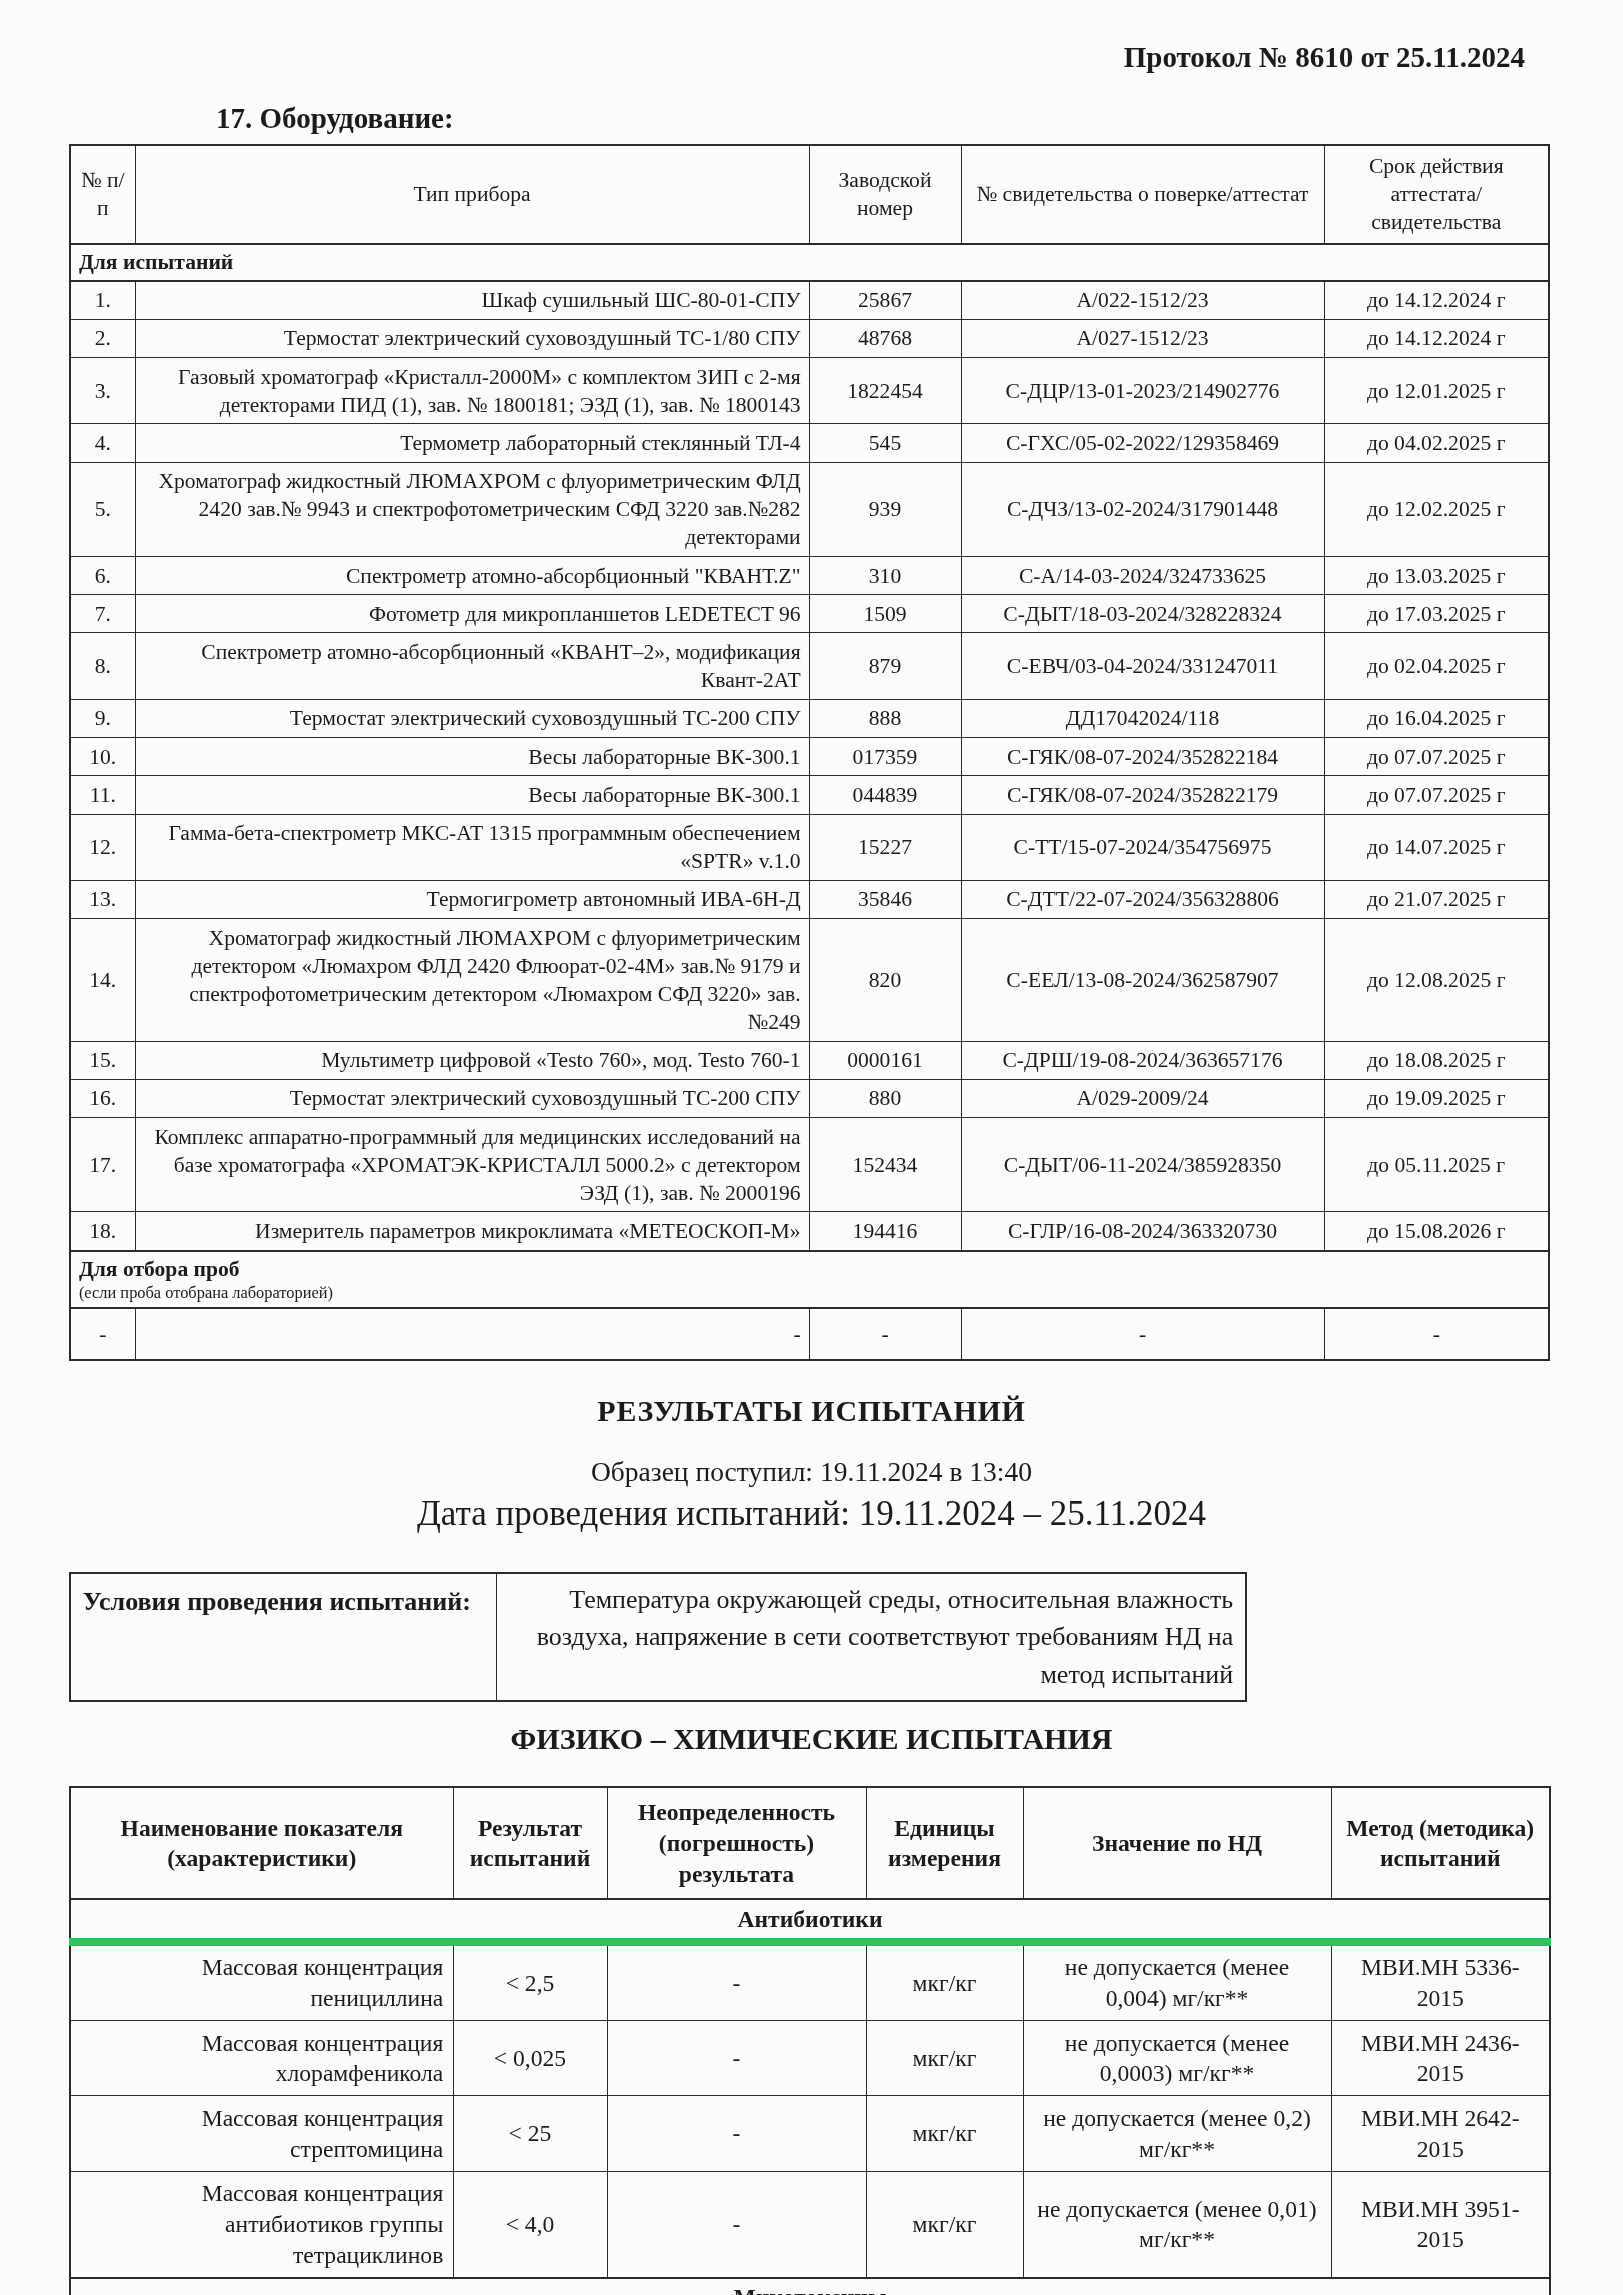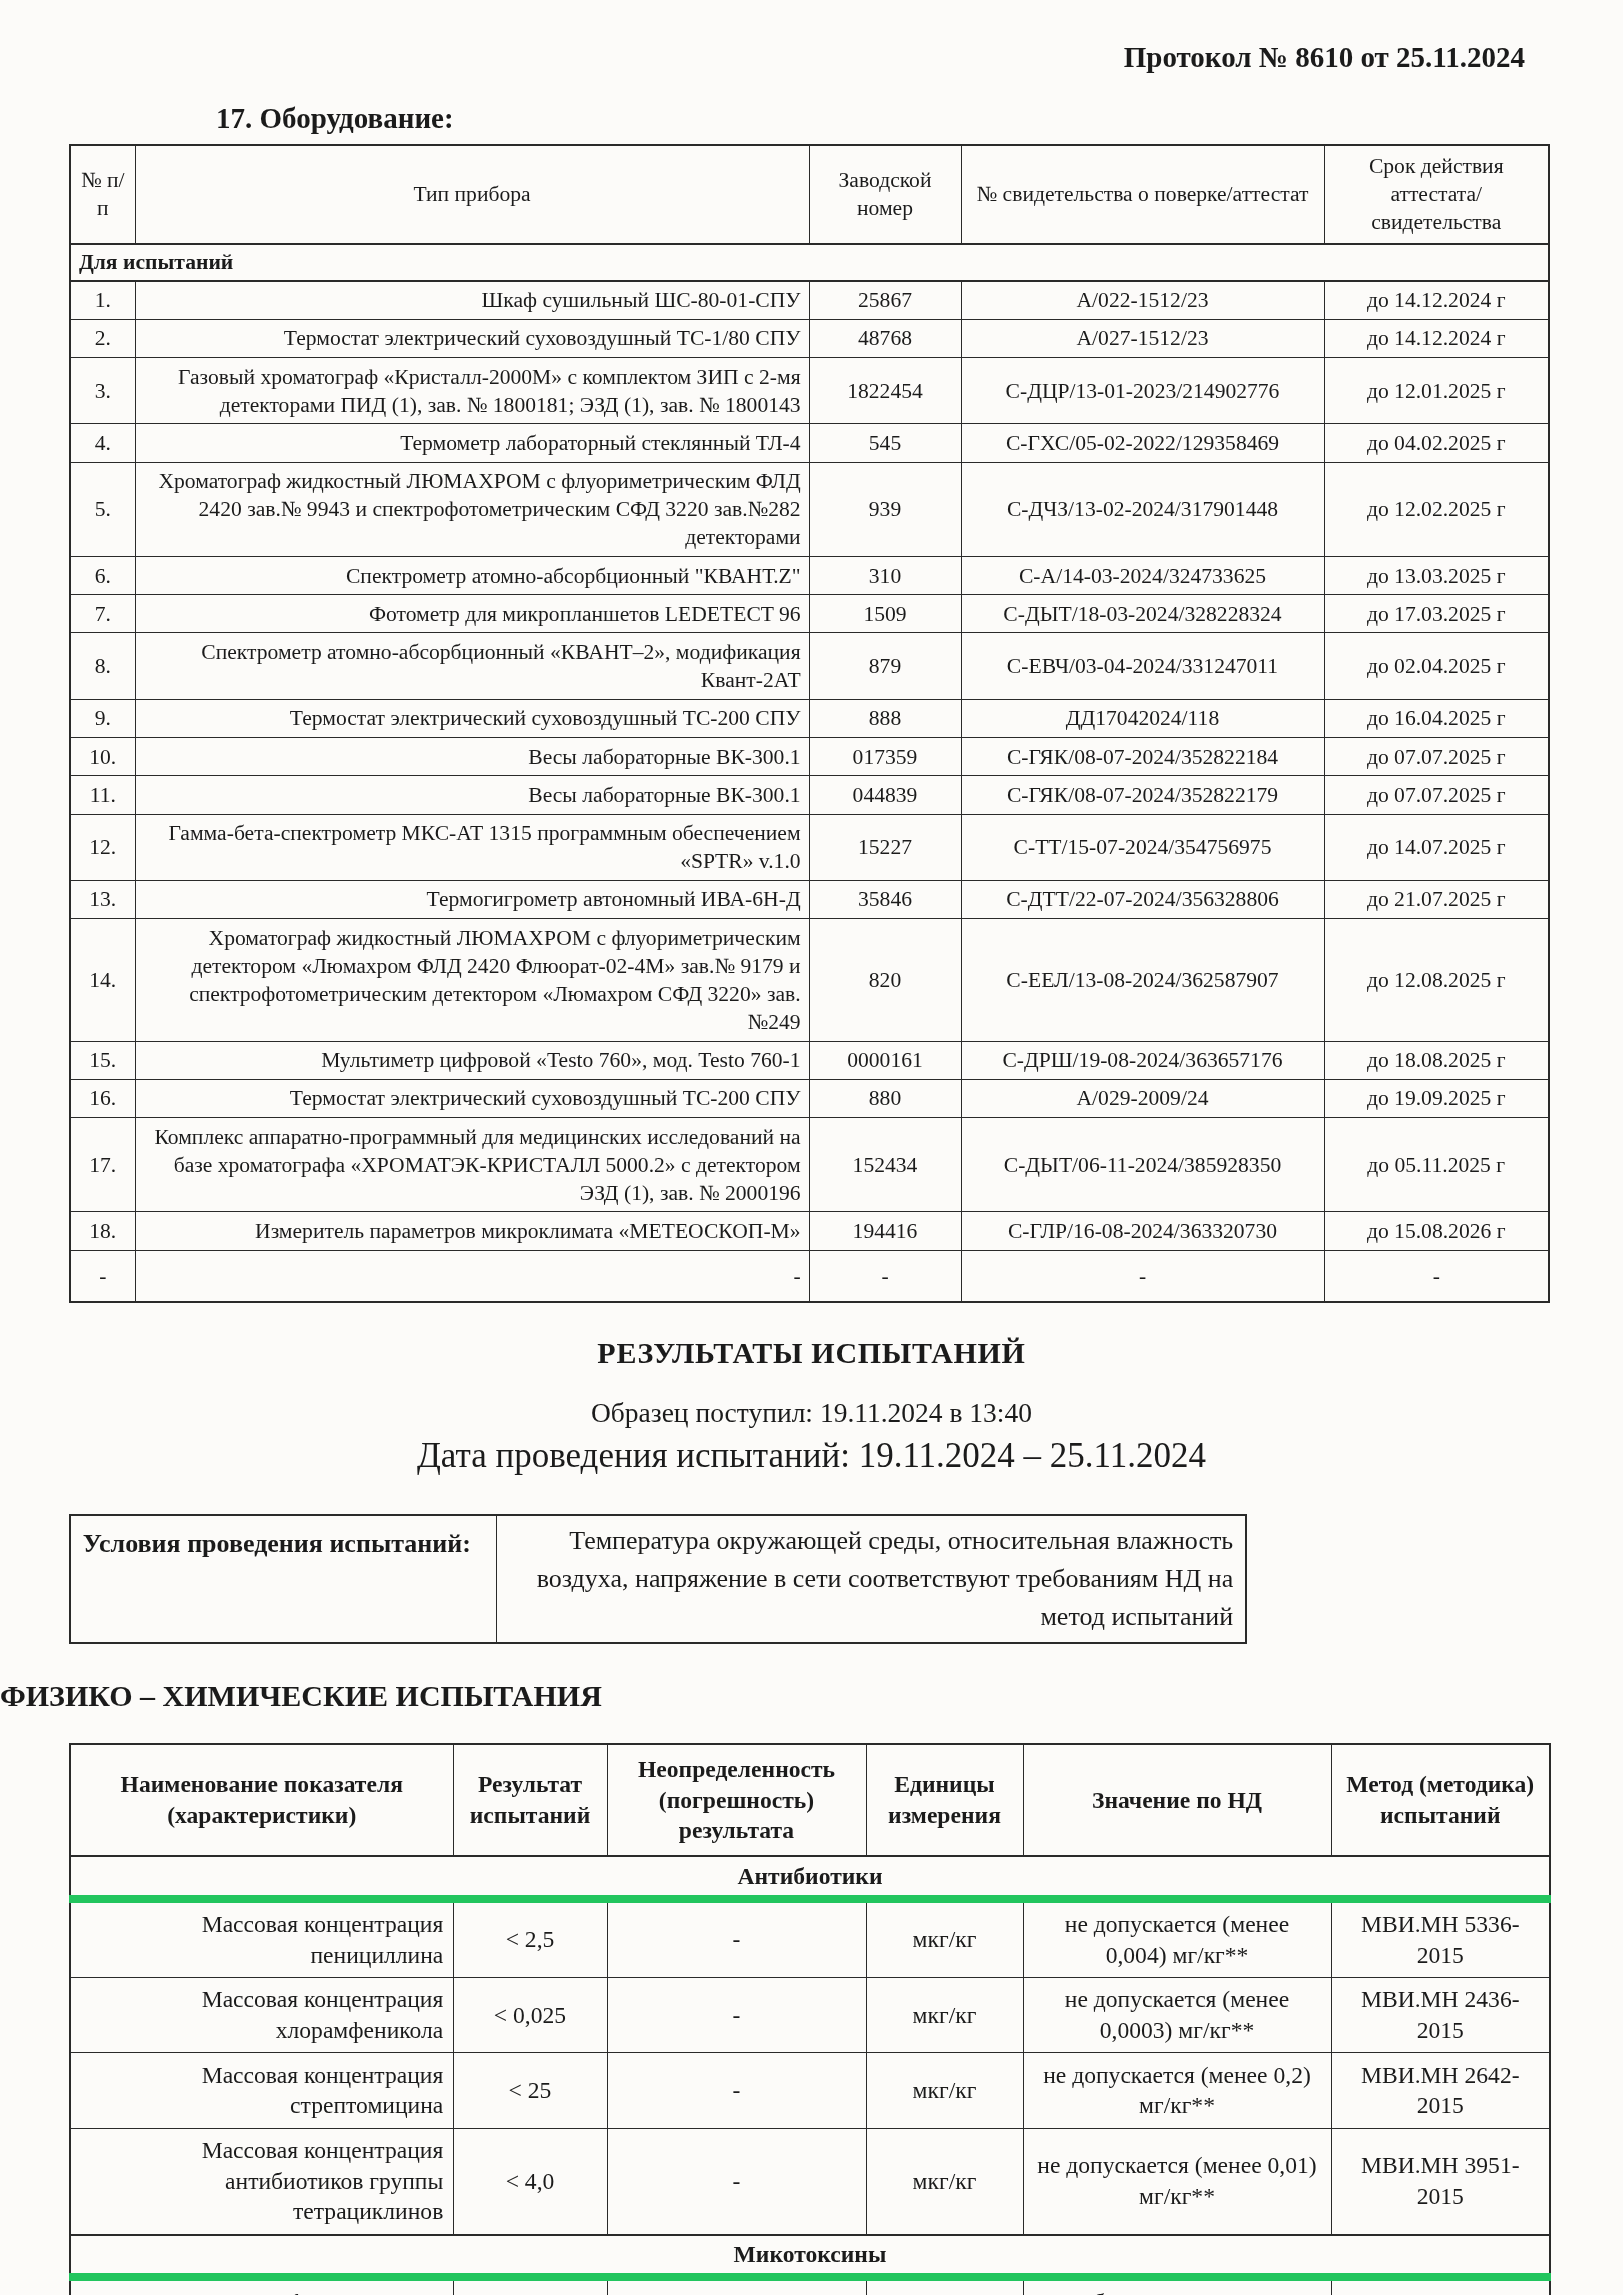--- a/index.html
+++ b/index.html
@@ -25,21 +25,21 @@
 
   .center{text-align:center;}
   .h1{font-size:30px; font-weight:bold; margin-top:33px; letter-spacing:0.7px;}
   .ln1{font-size:27.5px; margin-top:27.5px;}
   .ln2{font-size:35px; margin-top:6.5px;}
 
   .cond{margin-top:38px; font-size:26px; line-height:1.45; border:2.6px solid #2a2a2a;}
   .cond td{padding:6.5px 11.8px;}
   .cond .lbl{width:401px; font-weight:bold; vertical-align:top; padding-top:9.2px;}
 
-  .h2{font-size:30px; font-weight:bold; margin-top:35px; }
+  .h2{font-size:30px; font-weight:bold; margin-top:20px; text-align:center;}
 
   .chem{margin-top:30px; font-size:23.6px; line-height:1.3; border:2.6px solid #2a2a2a;}
   .chem th{font-weight:bold; text-align:center; padding:9.2px 6.5px; border-bottom:2px solid #2a2a2a;}
   .chem td{padding:6.5px 9.2px;}
   .cw0{width:383px}.cw1{width:154px}.cw2{width:259px}.cw3{width:157px}.cw4{width:308px}.cw5{width:219px}
   .chem .sec2 td{font-weight:bold; text-align:center; padding:3.3px 6.5px;
     border-top:2px solid #2a2a2a; border-bottom:8px solid #22c55e;margin-left:48px;}
 </style>
 </head>
 <body>
@@ -190,20 +190,26 @@
           <td class="tc">С-ДЫТ/06-11-2024/385928350</td>
           <td class="tc">до 05.11.2025 г</td>
         </tr>
       <tr>
           <td class="tc">18.</td>
           <td class="tl">Измеритель параметров микроклимата «МЕТЕОСКОП-М»</td>
           <td class="tc">194416</td>
           <td class="tc">С-ГЛР/16-08-2024/363320730</td>
           <td class="tc">до 15.08.2026 г</td>
         </tr>
+      <tr class="sec">
+        <td colspan="5">
+          <div>Для отбора проб</div>
+          <div class="note">(если проба отобрана лабораторией)</div>
+        </td>
+      </tr>
       <tr class="dash">
           <td class="tc">-</td>
           <td class="tl">-</td>
           <td class="tc">-</td>
           <td class="tc">-</td>
           <td class="tc">-</td>
         </tr>
     </tbody>
   </table>
 

